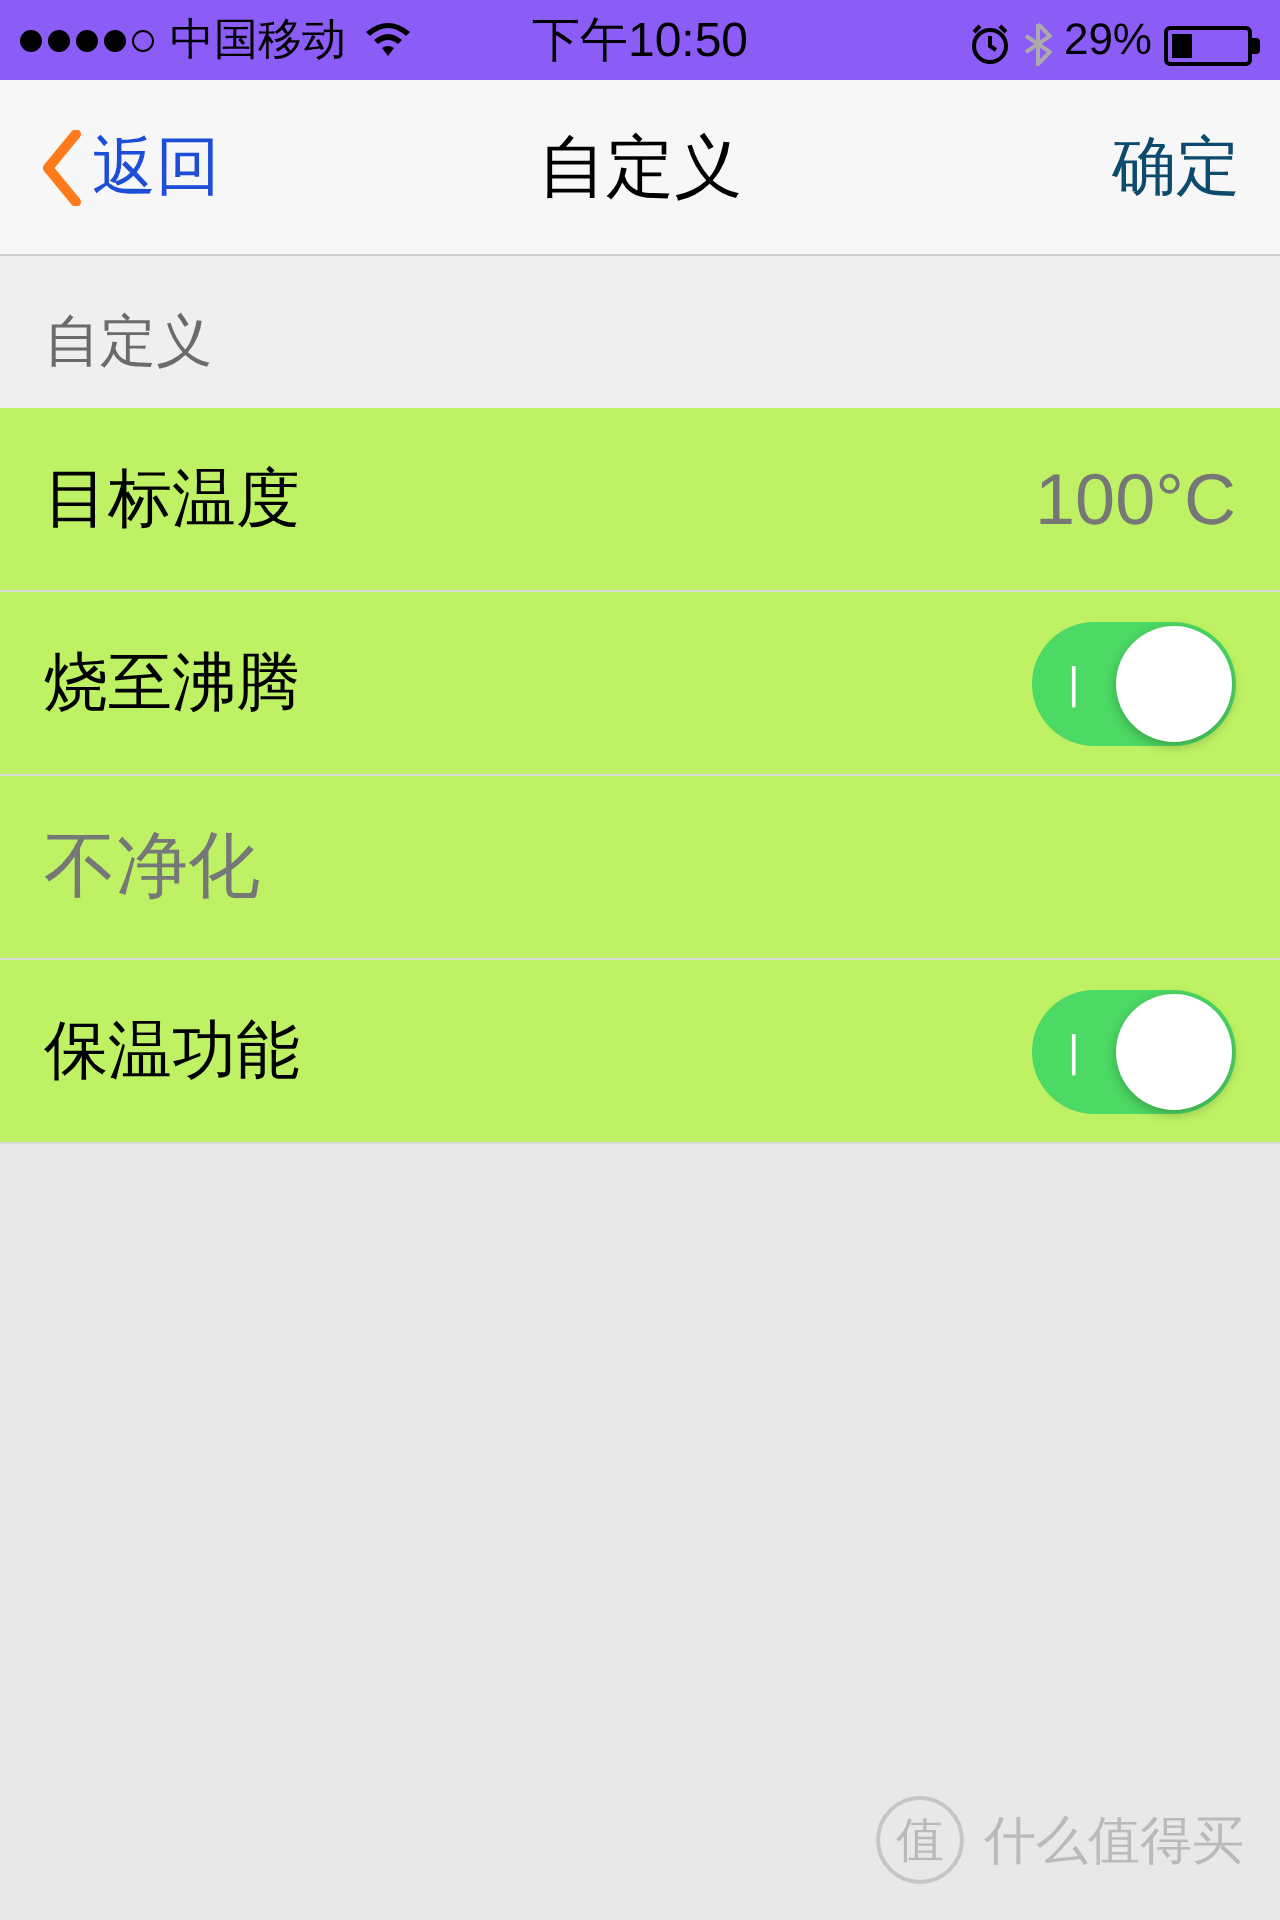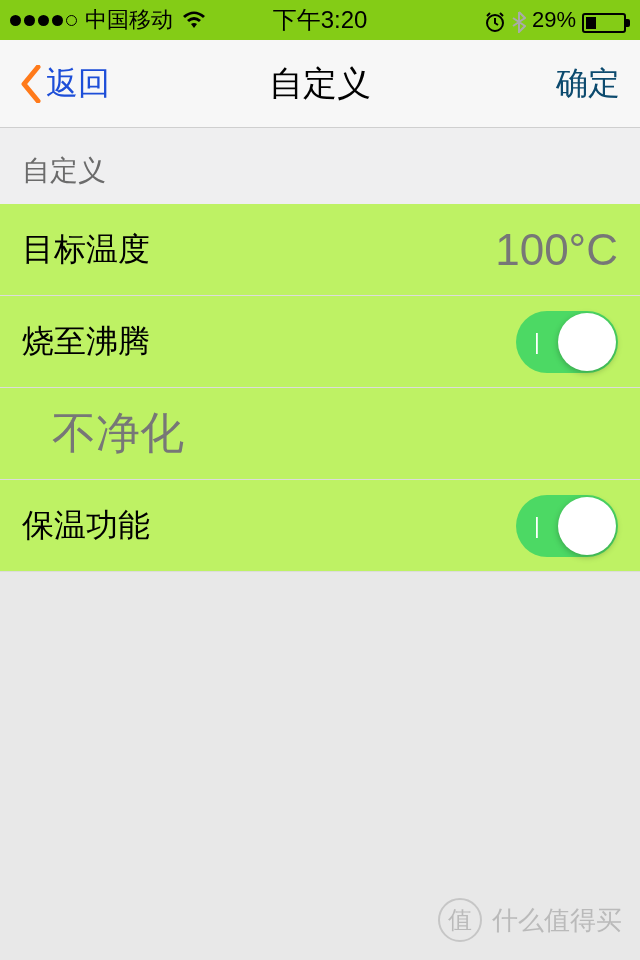--- a/index.html
+++ b/index.html
@@ -10,21 +10,21 @@
     }
     body {
       width: 640px;
       height: 960px;
       background: #e8e8e8;
       overflow: hidden;
       position: relative;
     }
     .status-bar {
       height: 40px;
-      background: #84cc16;
+      background: #8b5cf6;
       display: flex;
       align-items: center;
       padding: 0 10px;
       font-size: 22px;
       color: #000;
       justify-content: space-between;
     }
     .status-left {
       display: flex;
       align-items: center;
@@ -138,23 +138,22 @@
       border-bottom: 1px solid #dcdcdc;
     }
     .row:last-child {
       border-bottom: 1px solid #dcdcdc;
     }
     .row-label {
       font-size: 32px;
       color: #000;
     }
     .row-value {
-      font-size: 44px;
+      font-size: 36px;
       color: #777;
-      margin-left: 30px;
     }
     .toggle {
       width: 102px;
       height: 62px;
       background: #4cd964;
       border-radius: 31px;
       position: relative;
       display: flex;
       align-items: center;
     }
@@ -212,21 +211,21 @@
       <div class="dot"></div>
       <div class="dot empty"></div>
     </div>
     <span>中国移动</span>
     <span class="wifi-icon">
       <svg viewBox="0 0 26 20">
           <path d="M13 18 L16 14 Q13 12 10 14 Z M6 10 Q13 4 20 10 L18 12 Q13 8 8 12 Z M2 6 Q13 -3 24 6 L22 8 Q13 0 4 8 Z" fill="#000"></path>
         </svg>
     </span>
   </div>
-  <div class="status-center">下午3:20</div>
+  <div class="status-center">下午10:50</div>
   <div class="status-right">
     <span class="alarm-icon">
       <svg width="22" height="22" viewBox="0 0 22 22">
           <circle cx="11" cy="12" r="8" fill="none" stroke="#000" stroke-width="2"></circle>
           <path d="M11 7 L11 12 L14 14" stroke="#000" stroke-width="2" fill="none"></path>
           <path d="M3 5 L6 2 M19 5 L16 2" stroke="#000" stroke-width="2"></path>
         </svg>
     </span>
     <span class="bluetooth-icon">
       <svg width="14" height="22" viewBox="0 0 14 22">

